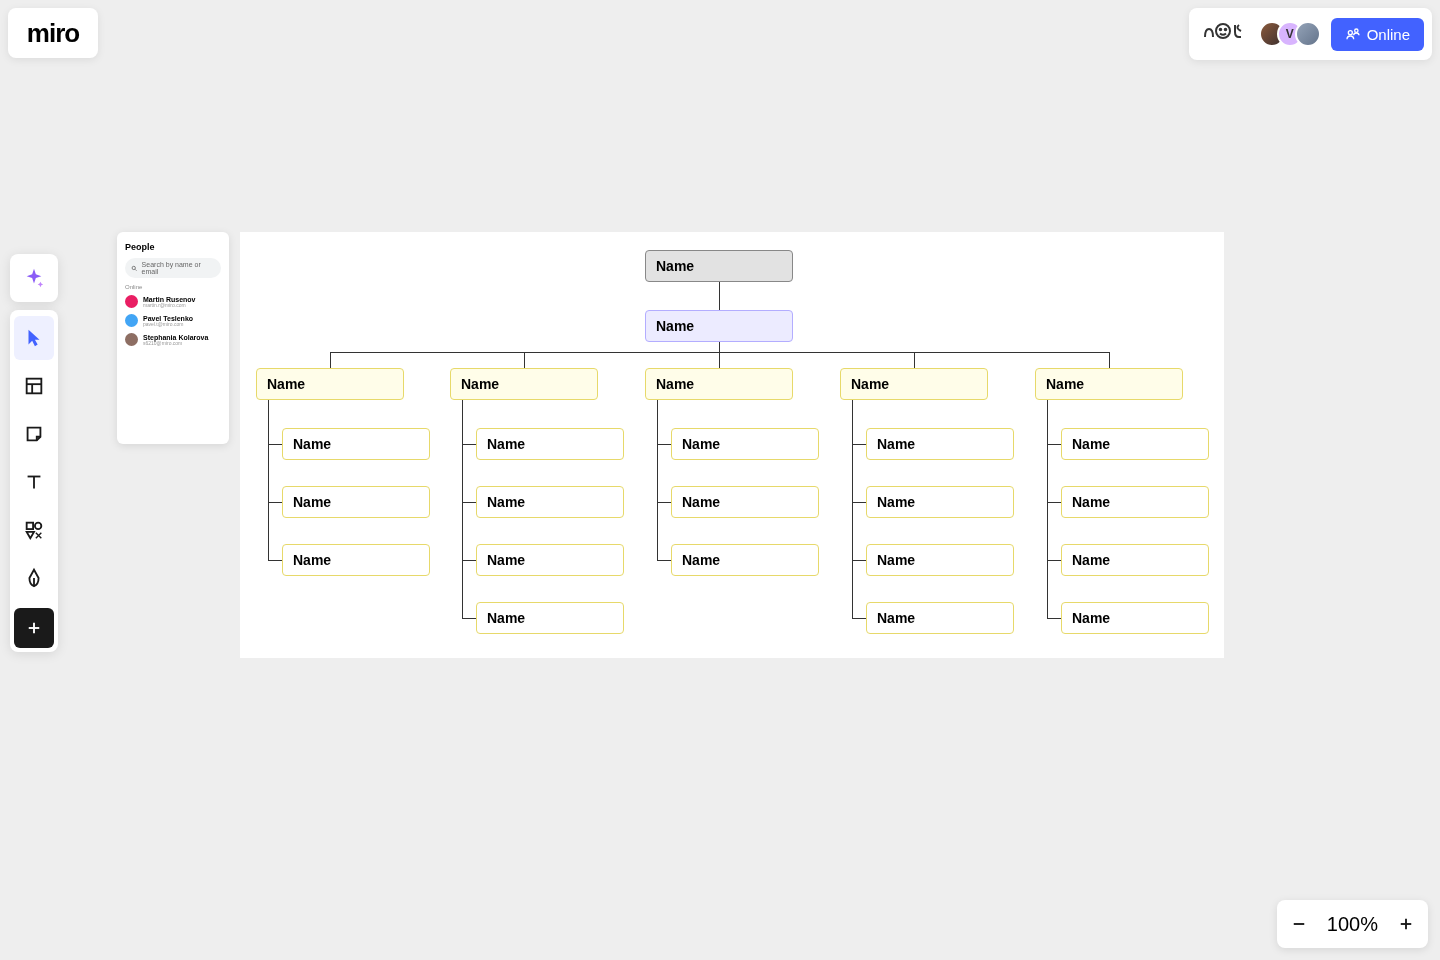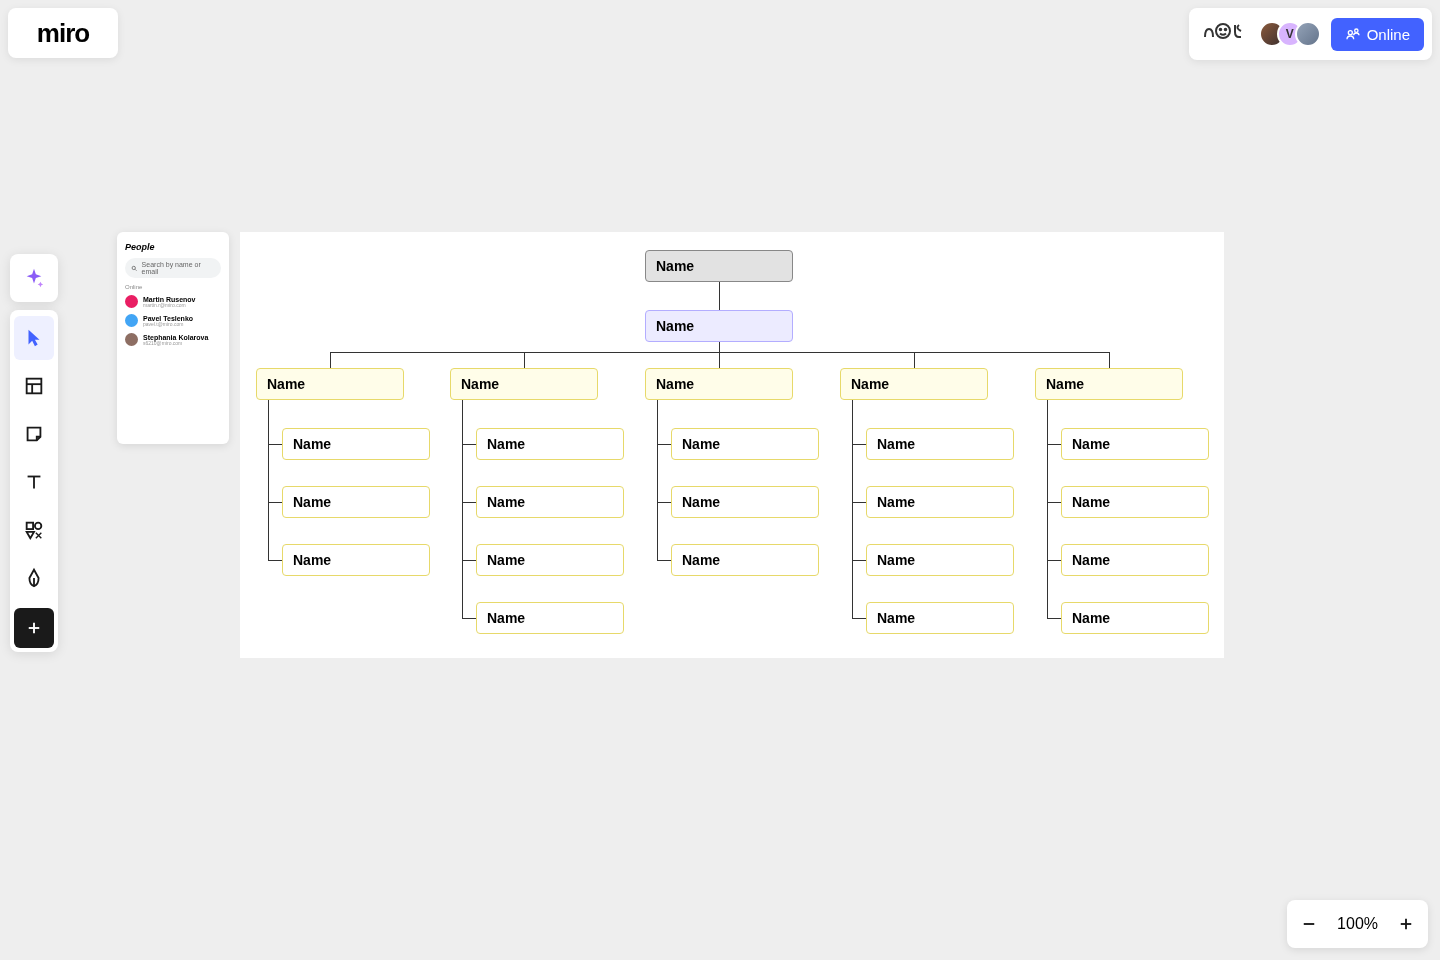--- a/index.html
+++ b/index.html
@@ -1,20 +1,20 @@
 <!DOCTYPE html>
 <html><head>
 <meta charset="utf-8">
 <style>
 * { margin: 0; padding: 0; box-sizing: border-box; font-family: -apple-system, BlinkMacSystemFont, "Segoe UI", Helvetica, Arial, sans-serif; }
 html, body { width: 1440px; height: 960px; background: #eeeeee; overflow: hidden; position: relative; }
 
 
 .logo-card {
-  position: absolute; left: 8px; top: 8px; width: 110px; height: 50px;
+  position: absolute; left: 8px; top: 8px; width: 90px; height: 50px;
   background: #fff; border-radius: 8px; display: flex; align-items: center; justify-content: center;
   box-shadow: 0 2px 8px rgba(0,0,0,0.08);
 }
 .logo-text { font-weight: 900; font-size: 26px; letter-spacing: -1px; }
 
 
 .header-right {
   position: absolute; right: 8px; top: 8px; height: 52px;
   background: #fff; border-radius: 8px; display: flex; align-items: center; padding: 0 8px;
   gap: 10px; box-shadow: 0 2px 8px rgba(0,0,0,0.08);
@@ -49,21 +49,21 @@
 .tool-item.active { background: #eef0ff; }
 .tool-item svg { width: 22px; height: 22px; }
 .tool-add { background: #1a1a1a; color: #fff; border-radius: 6px; width: 40px; height: 40px; display: flex; align-items: center; justify-content: center; margin-top: 6px; }
 
 
 .people-panel {
   position: absolute; left: 117px; top: 232px; width: 112px; height: 212px;
   background: #fff; border-radius: 6px; box-shadow: 0 2px 8px rgba(0,0,0,0.1);
   padding: 10px 8px; font-size: 8px;
 }
-.people-title { font-weight: 700; font-size: 9px; margin-bottom: 6px; font-style: italic; }
+.people-title { font-weight: 700; font-size: 9px; margin-bottom: 6px; }
 .people-search {
   background: #f1f3f4; border-radius: 10px; padding: 3px 6px; display: flex; align-items: center; gap: 4px;
   margin-bottom: 6px; font-size: 7px; color: #666;
 }
 .people-section { font-size: 6px; color: #888; margin-bottom: 2px; }
 .person { display: flex; align-items: center; gap: 5px; padding: 3px 0; }
 .person-avatar { width: 13px; height: 13px; border-radius: 50%; flex-shrink: 0; }
 .person-info { display: flex; flex-direction: column; line-height: 1; }
 .person-name { font-size: 7px; font-weight: 600; }
 .person-email { font-size: 5px; color: #999; }
@@ -86,21 +86,21 @@
 
 .line { position: absolute; background: #333; }
 
 
 .zoom-ctrl {
   position: absolute; right: 12px; bottom: 12px; height: 48px;
   background: #fff; border-radius: 8px; box-shadow: 0 2px 8px rgba(0,0,0,0.1);
   display: flex; align-items: center; padding: 0 12px; gap: 18px;
 }
 .zoom-btn { width: 20px; height: 20px; display: flex; align-items: center; justify-content: center; }
-.zoom-val { font-size: 16px; font-weight: 500; }
+.zoom-val { font-size: 20px; font-weight: 500; }
 </style>
 </head>
 <body>
 
 <div class="logo-card">
   <span class="logo-text">miro</span>
 </div>
 
 <div class="header-right">
   <div class="reactions">

